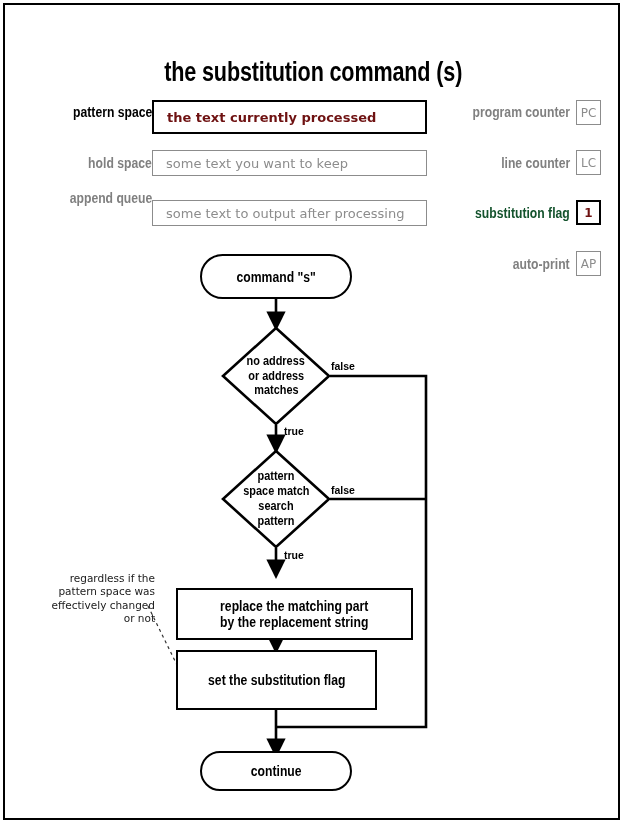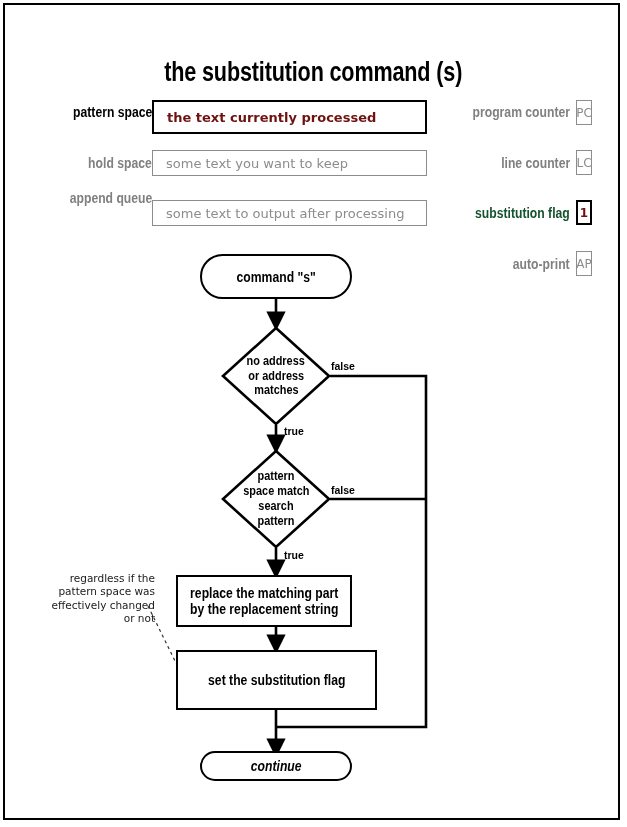--- a/index.html
+++ b/index.html
@@ -110,21 +110,21 @@
     font-weight: bold;
     font-size: 14.5px;
     line-height: 1;
     white-space: nowrap;
   }
   .cnt-label.active { color: #14532d; }
   .cnt-label.idle   { color: #808080; }
 
   .cnt-box {
     position: absolute;
-    width: 16px;
+    width: 25px;
     height: 25px;
     box-sizing: border-box;
     background: #ffffff;
     display: flex;
     align-items: center;
     justify-content: center;
     font-family: "DejaVu Sans", sans-serif;
     font-size: 12px;
   }
   .cnt-box.active {
@@ -324,32 +324,32 @@
       <polygon points="55,2 108,50 55,98 2,50" fill="#ffffff" stroke="#000000" stroke-width="2.6"></polygon>
     </svg>
     <div class="dtext">
       <div><span class="cond-c">pattern</span></div>
       <div><span class="cond-c">space match</span></div>
       <div><span class="cond-c">search</span></div>
       <div><span class="cond-c">pattern</span></div>
     </div>
   </div>
 
-  <div class="node-process" style="left:176px; top:575px; width:176px; height:52px;">
+  <div class="node-process" style="left:176px; top:588px; width:237px; height:52px;">
     <div>
       <div><span class="cond-c">replace the matching part</span></div>
       <div><span class="cond-c">by the replacement string</span></div>
     </div>
   </div>
 
   <div class="node-process" style="left:176px; top:650px; width:201px; height:60px;">
     <span class="cond-c">set the substitution flag</span>
   </div>
 
-  <div class="node-terminal" style="left:200px; top:751px; width:152px; height:30px;font-style:italic;">
+  <div class="node-terminal" style="left:200px; top:751px; width:152px; height:40px;">
     <span class="cond-c">continue</span>
   </div>
 
   <div class="edge-label" style="left:331px; top:360px;">false</div>
   <div class="edge-label" style="left:284px; top:425px;">true</div>
   <div class="edge-label" style="left:331px; top:484px;">false</div>
   <div class="edge-label" style="left:284px; top:549px;">true</div>
 
   <div id="annotation">
     <div>regardless if the</div>

